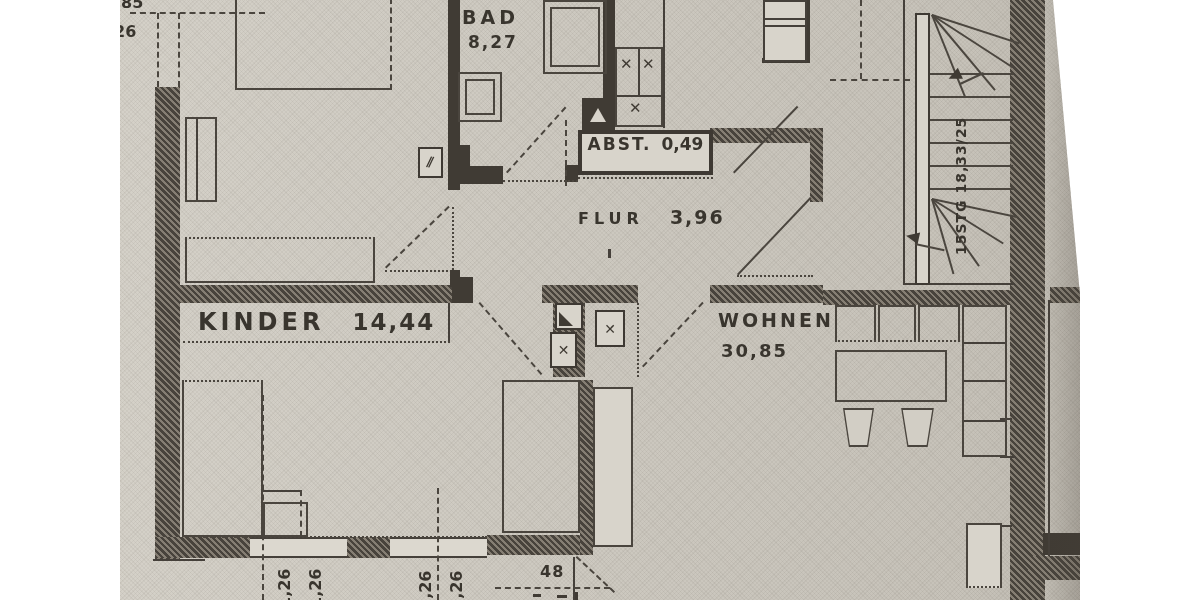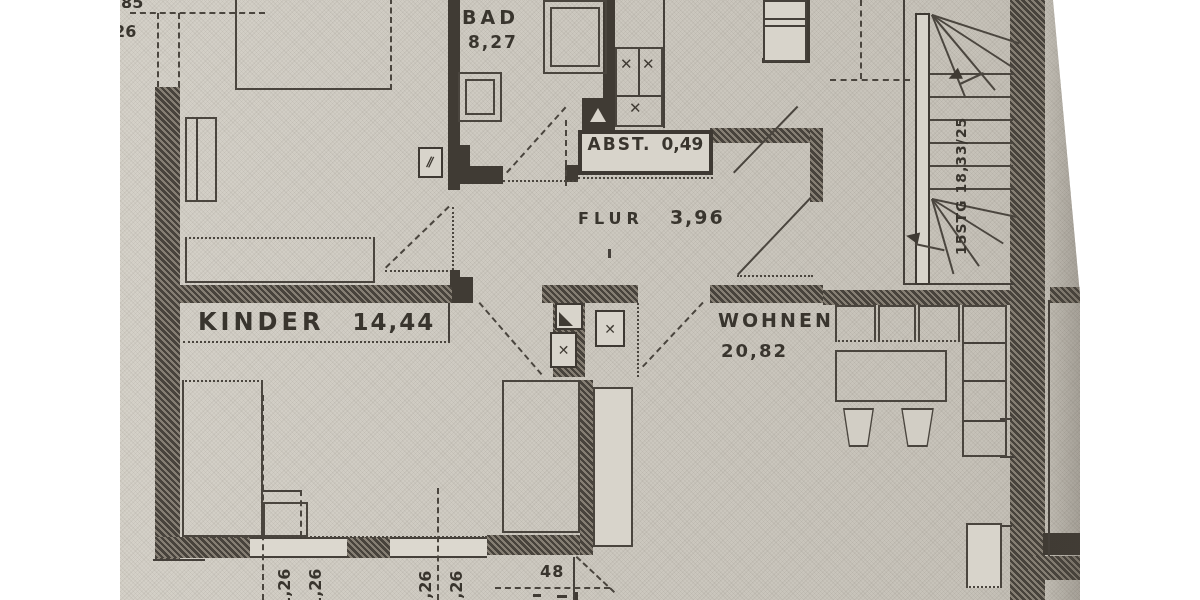--- a/index.html
+++ b/index.html
@@ -206,21 +206,21 @@
   <div class="lbl" style="left:348px;top:32px;font-size:17px;letter-spacing:2px;">8,27</div>
   <div class="row abs" style="left:458px;top:206px;gap:26px;">
     <span class="lbl" style="position:static;font-size:16px;letter-spacing:5px;">FLUR</span>
     <span class="lbl" style="position:static;font-size:19px;letter-spacing:2px;">3,96</span>
   </div>
   <div class="row abs" style="left:78px;top:308px;gap:28px;">
     <span class="lbl" style="position:static;font-size:24px;letter-spacing:4px;">KINDER</span>
     <span class="lbl" style="position:static;font-size:23px;letter-spacing:2px;">14,44</span>
   </div>
   <div class="lbl" style="left:598px;top:309px;font-size:19px;letter-spacing:3px;">WOHNEN</div>
-  <div class="lbl" style="left:601px;top:340px;font-size:18px;letter-spacing:2px;">20,82</div>
+  <div class="lbl" style="left:601px;top:340px;font-size:18px;letter-spacing:2px;">30,85</div>
 
   <div class="lbl" style="left:1px;top:-7px;font-size:16px;">85</div>
   <div class="lbl" style="left:-6px;top:22px;font-size:16px;">26</div>
   <div class="lbl" style="left:420px;top:562px;font-size:16px;letter-spacing:1px;">48</div>
   <div class="lbl rot" style="left:155px;top:608px;width:52px;font-size:16px;transform:rotate(-90deg);">1,26</div>
   <div class="lbl rot" style="left:186px;top:608px;width:52px;font-size:16px;transform:rotate(-90deg);">1,26</div>
   <div class="lbl rot" style="left:296px;top:610px;width:52px;font-size:16px;transform:rotate(-90deg);">1,26</div>
   <div class="lbl rot" style="left:327px;top:610px;width:52px;font-size:16px;transform:rotate(-90deg);">1,26</div>
 
   <div class="abs" style="left:925px;top:0;width:35px;height:600px;background:linear-gradient(90deg,transparent,rgba(70,64,56,.22));pointer-events:none;"></div>

